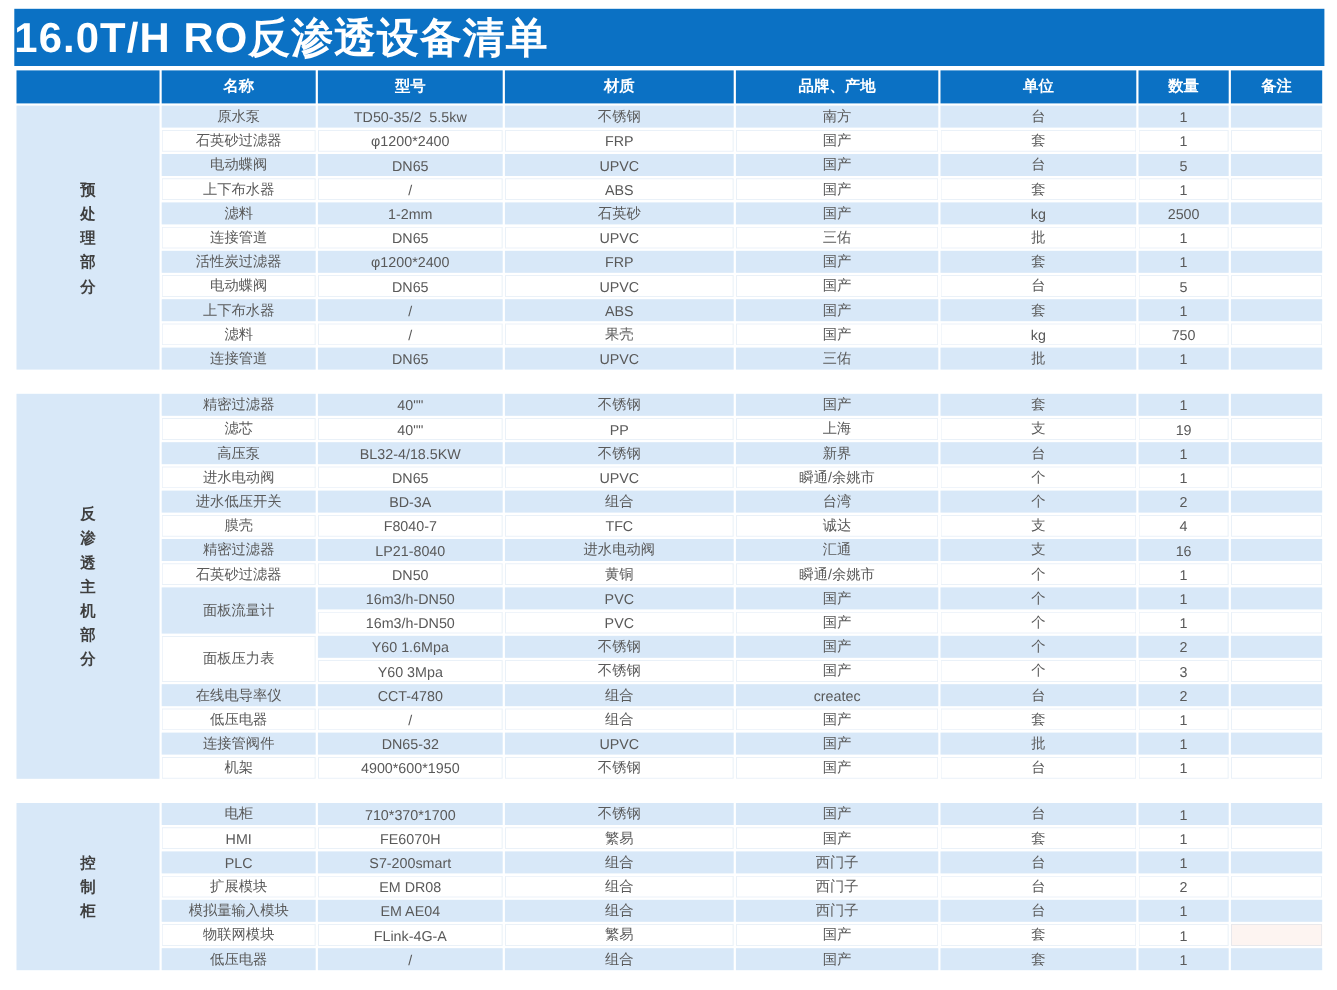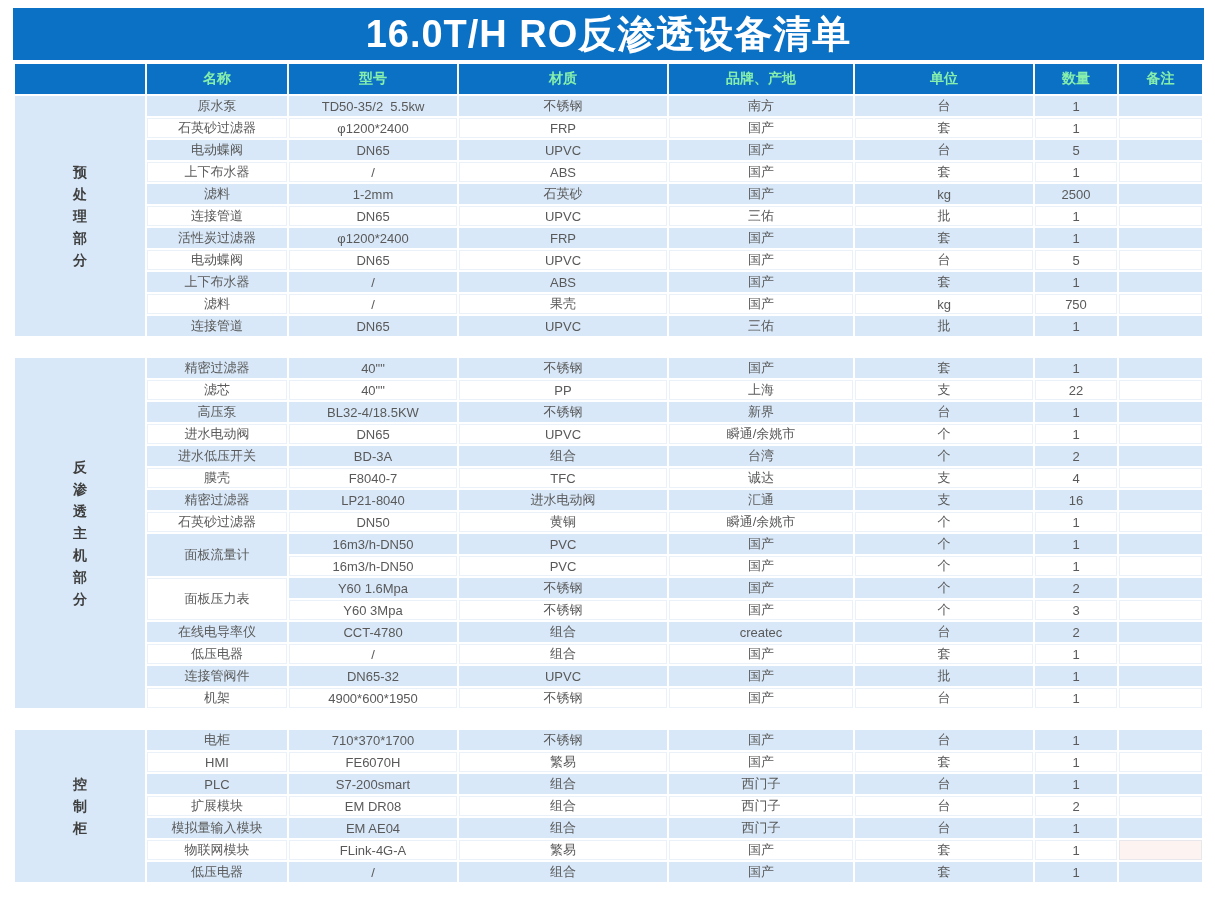--- a/index.html
+++ b/index.html
@@ -11,34 +11,34 @@
   }
   *{box-sizing:border-box;}
   html,body{margin:0;padding:0;background:#ffffff;}
   body{
     width:1215px;height:900px;overflow:hidden;
     font-family:"Liberation Sans","DejaVu Sans",sans-serif;
   }
   .page{padding:8px 0 0 13px;}
   .title-bar{
     width:1191px;height:52px;background:var(--blue);
-    display:flex;align-items:center;justify-content:center;
+    display:flex;align-items:center;
     margin-bottom:2px;
   }
   .title-bar span{
     color:#ffffff;font-size:38px;font-weight:700;letter-spacing:1px;
     white-space:nowrap;
   }
   table.sheet{
     width:1191px;table-layout:fixed;
     border-collapse:separate;border-spacing:2px;
     background:#ffffff;
   }
   table.sheet th{
-    background:var(--blue);color:#86efac;
+    background:var(--blue);color:#ffffff;
     font-size:14px;font-weight:700;text-align:center;
     height:30px;padding:0;overflow:hidden;white-space:nowrap;
   }
   table.sheet td{
     height:20px;padding:0 2px;text-align:center;vertical-align:middle;
     font-size:13px;color:var(--textgray);
     overflow:hidden;white-space:pre;
   }
   tr.r-blue td{background:var(--rowblue);}
   tr.r-white td{background:#ffffff;}
@@ -205,21 +205,21 @@
           <td>套</td>
           <td>1</td>
           <td></td>
         </tr>
         <tr class="r-white">
           <td>滤芯</td>
           <td>40""</td>
           <td>PP</td>
           <td>上海</td>
           <td>支</td>
-          <td>22</td>
+          <td>19</td>
           <td></td>
         </tr>
         <tr class="r-blue">
           <td>高压泵</td>
           <td>BL32-4/18.5KW</td>
           <td>不锈钢</td>
           <td>新界</td>
           <td>台</td>
           <td>1</td>
           <td></td>

